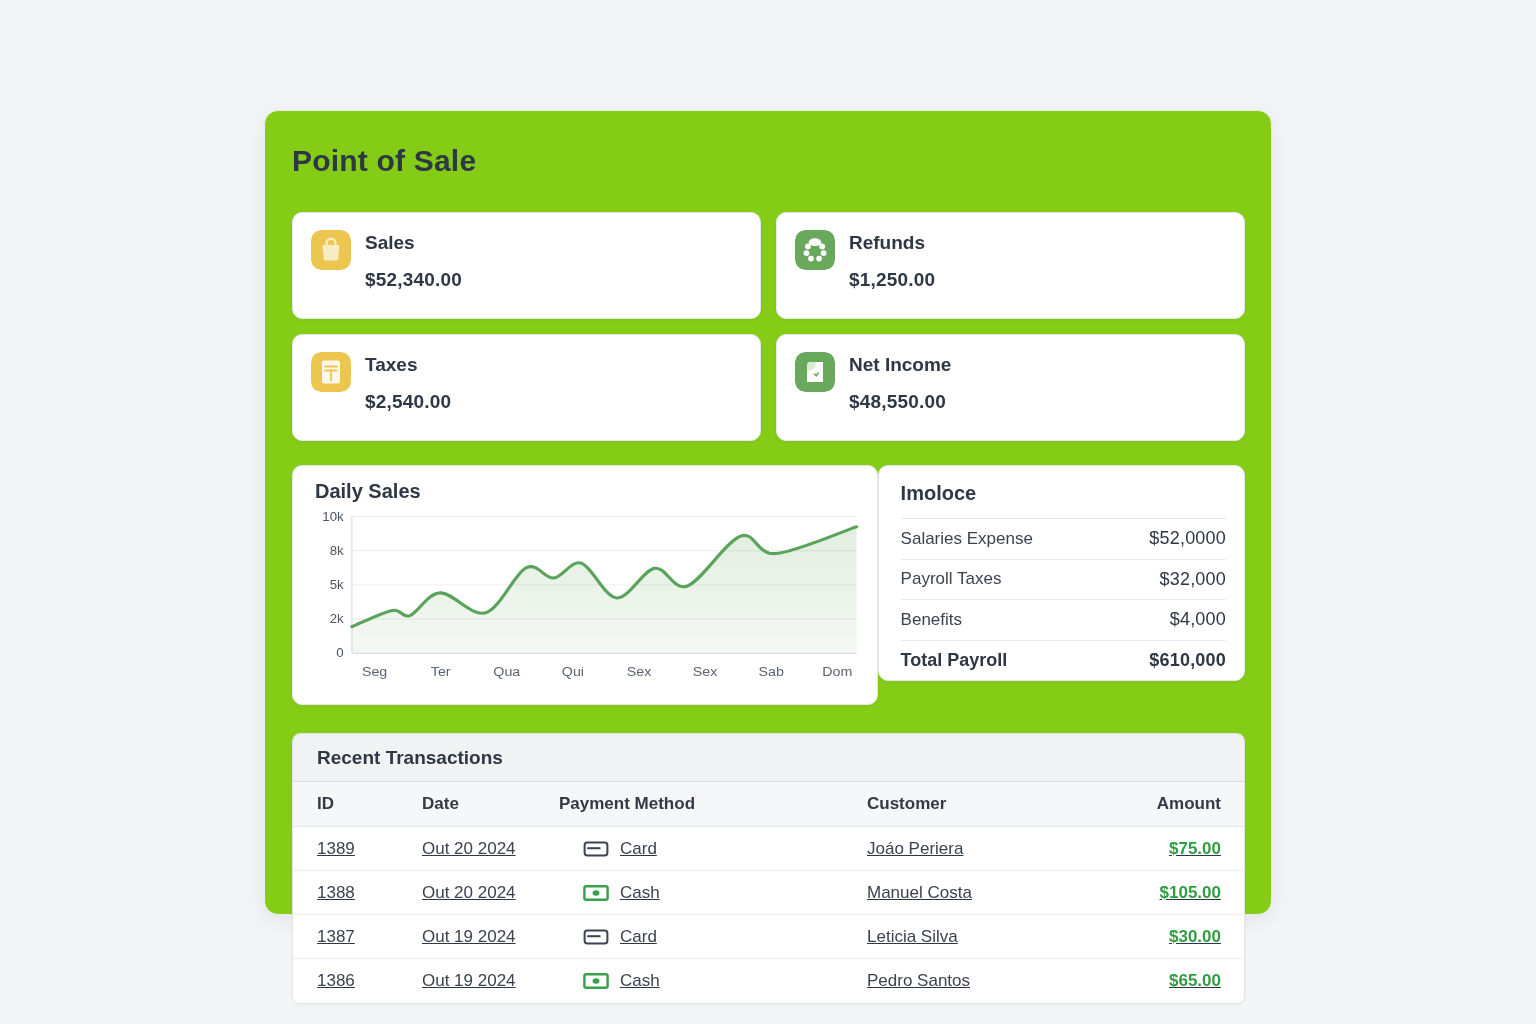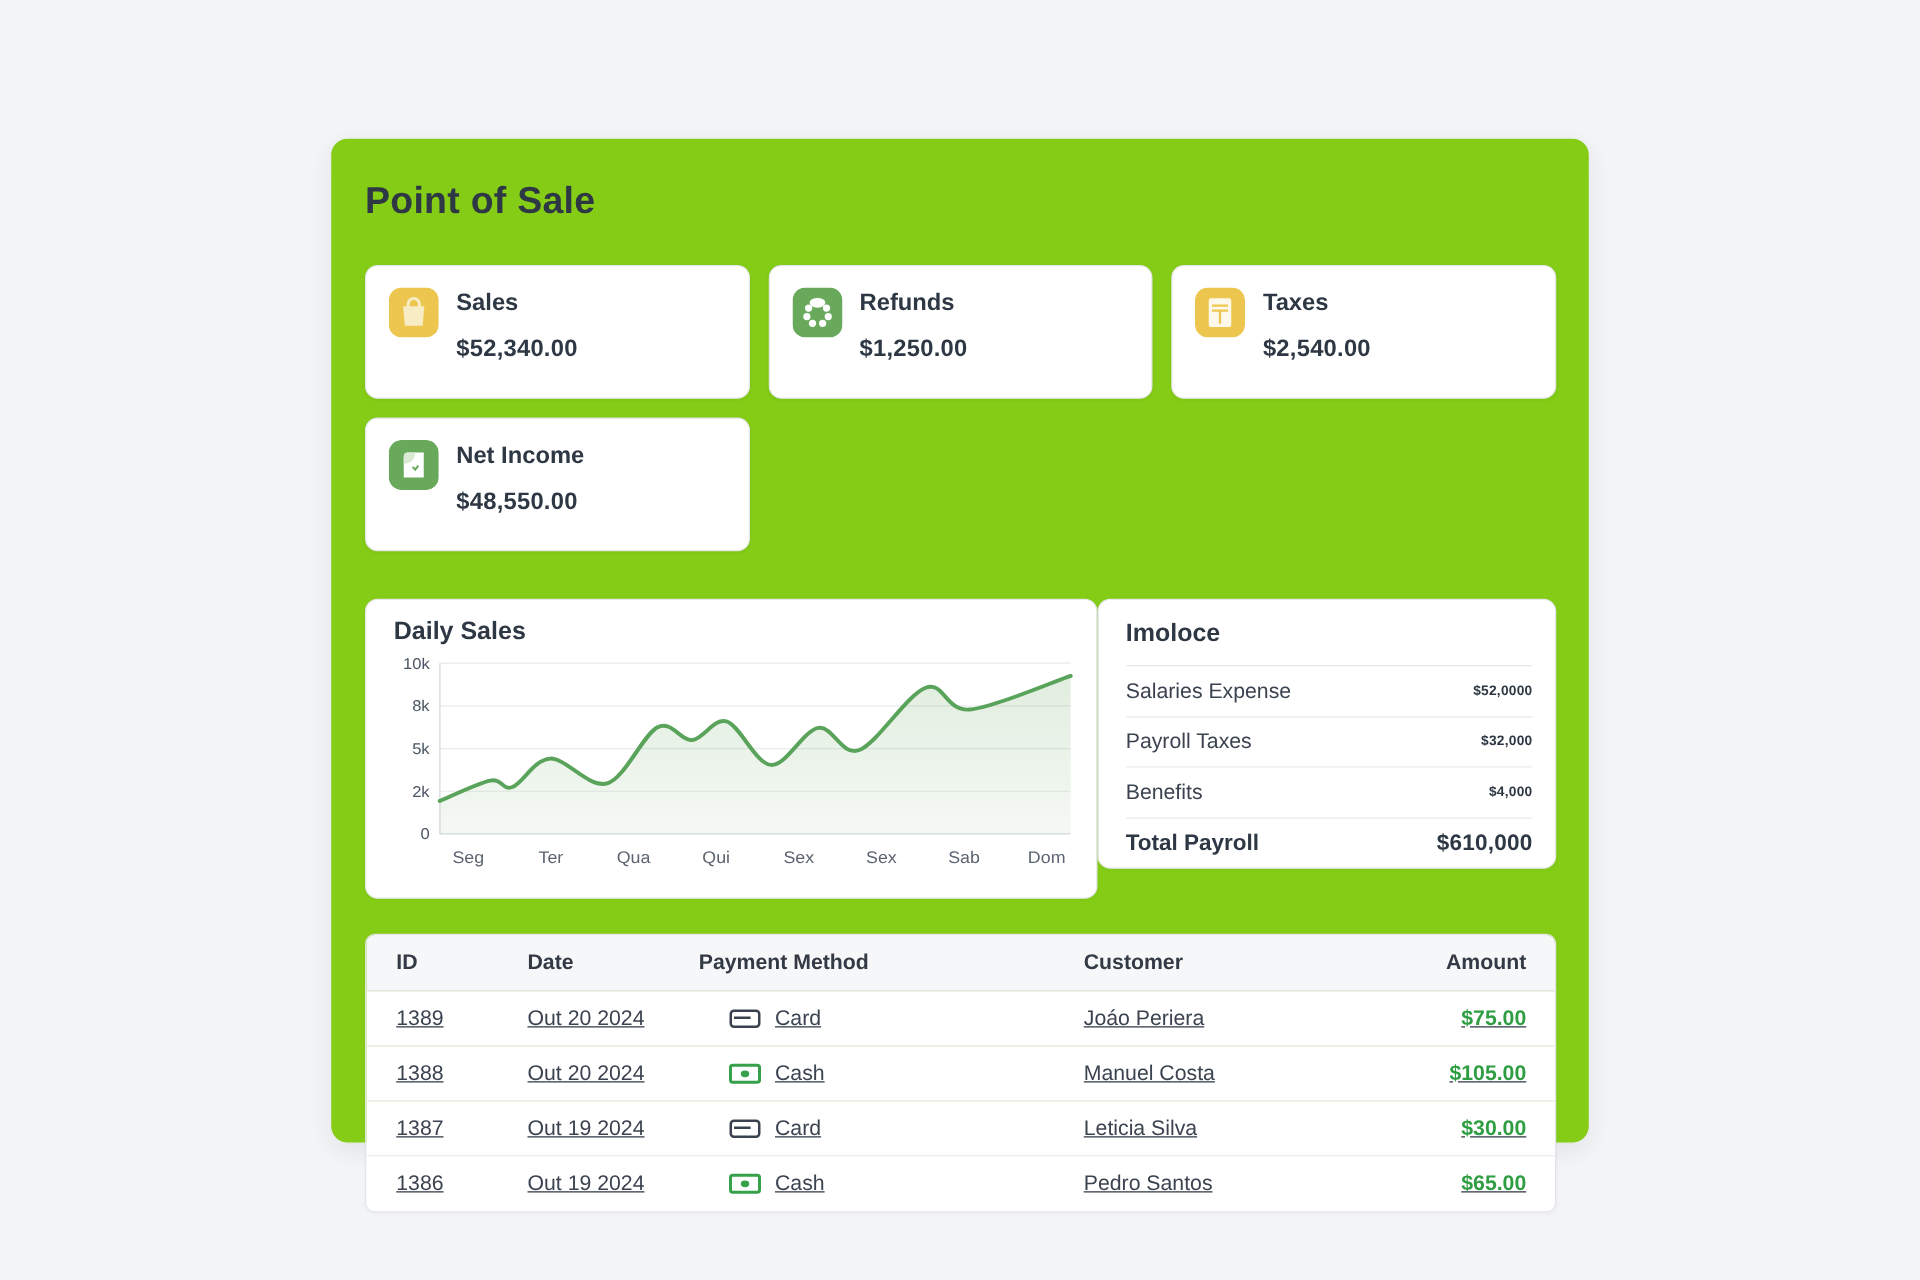--- a/index.html
+++ b/index.html
@@ -22,23 +22,23 @@
     padding: 30px 26px 33px 27px;
   }
   h1.page-title {
     font-size: 30px; line-height: 40px; font-weight: 700;
     color: #2e3744; letter-spacing: .2px;
     margin-bottom: 31px;
   }
   
   .stats-row {
     display: grid;
-    grid-template-columns: repeat(3, 1fr);
+    grid-template-columns: repeat(2, 1fr);
     gap: 15px;
-    margin-bottom: 38px;
+    margin-bottom: 24px;
   }
   .stat-card {
     background: #fff;
     border: 1px solid #e5e7eb;
     border-radius: 10px;
     box-shadow: 0 1px 3px rgba(30,40,60,.05);
     height: 107px;
     padding: 17px 18px;
     display: flex;
     align-items: flex-start;
@@ -77,21 +77,21 @@
     padding: 16px 0 13px 0;
     border-bottom: 1px solid #e5e7eb;
   }
   .payroll-row {
     flex: 1;
     display: flex; align-items: center; justify-content: space-between;
     border-bottom: 1px solid #e9eaec;
   }
   .payroll-row:last-child { border-bottom: none; }
   .payroll-label { font-size: 17px; color: #3b4350; }
-  .payroll-value { font-size: 11px; font-weight: 700; color: #2e3744; letter-spacing: .2px; }
+  .payroll-value { font-size: 18px; font-weight: 400; color: #2e3744; letter-spacing: .2px; }
   .payroll-row.total .payroll-label { font-size: 18px; font-weight: 700; color: #2e3744; }
   .payroll-row.total .payroll-value { font-size: 18px; font-weight: 700; }
   
   .tx-panel { border: 1px solid #e2e4e8; border-radius: 8px; overflow: hidden; box-shadow: 0 1px 3px rgba(30,40,60,.04); }
   .tx-titlebar {
     background: #f1f2f4;
     border-bottom: 1px solid #d8dadd;
     padding: 13px 24px 12px 24px;
     font-size: 19px; font-weight: 600; color: #2e3744;
   }
@@ -234,20 +234,21 @@
       </div>
       <div class="payroll-row total">
         <span class="payroll-label">Total Payroll</span>
         <span class="payroll-value">$610,000</span>
       </div>
     </div>
 
   </div>
 
   <div class="tx-panel">
+    <div class="tx-titlebar">Recent Transactions</div>
 
     <div class="t-grid t-head">
       <div class="t-cell">ID</div>
       <div class="t-cell">Date</div>
       <div class="t-cell">Payment Method</div>
       <div class="t-cell">Customer</div>
       <div class="t-cell amount">Amount</div>
     </div>
 
     <div class="t-grid t-row">

